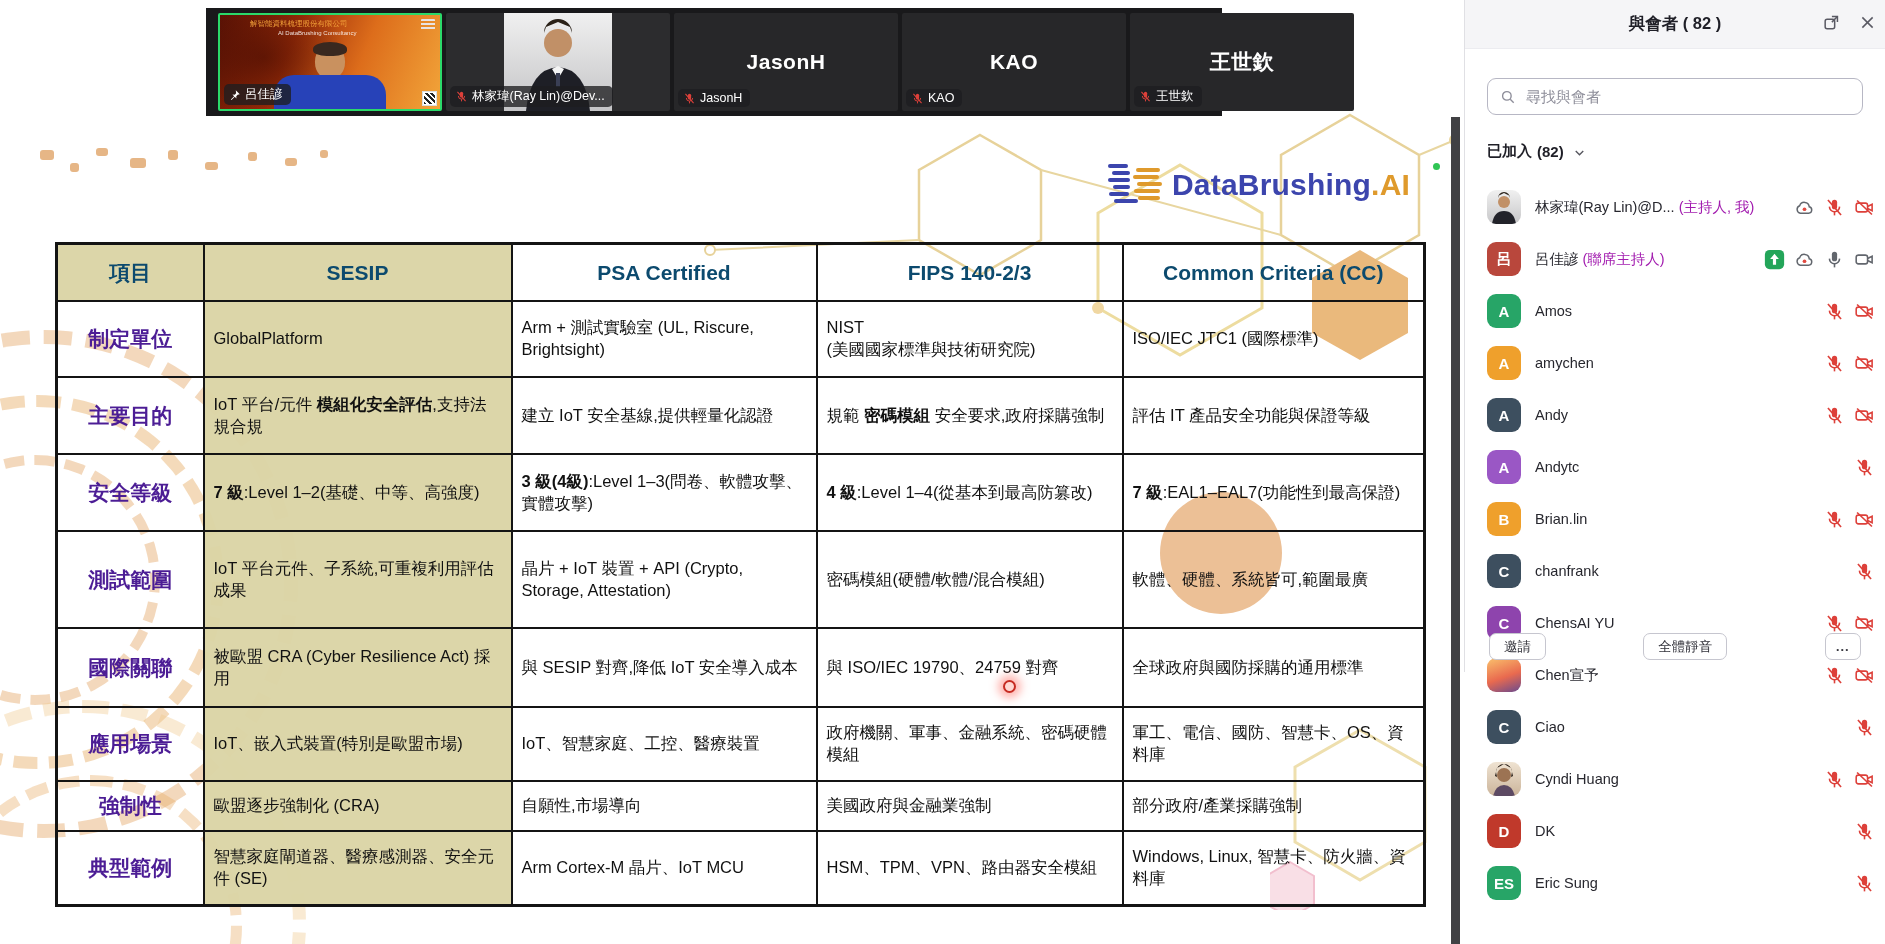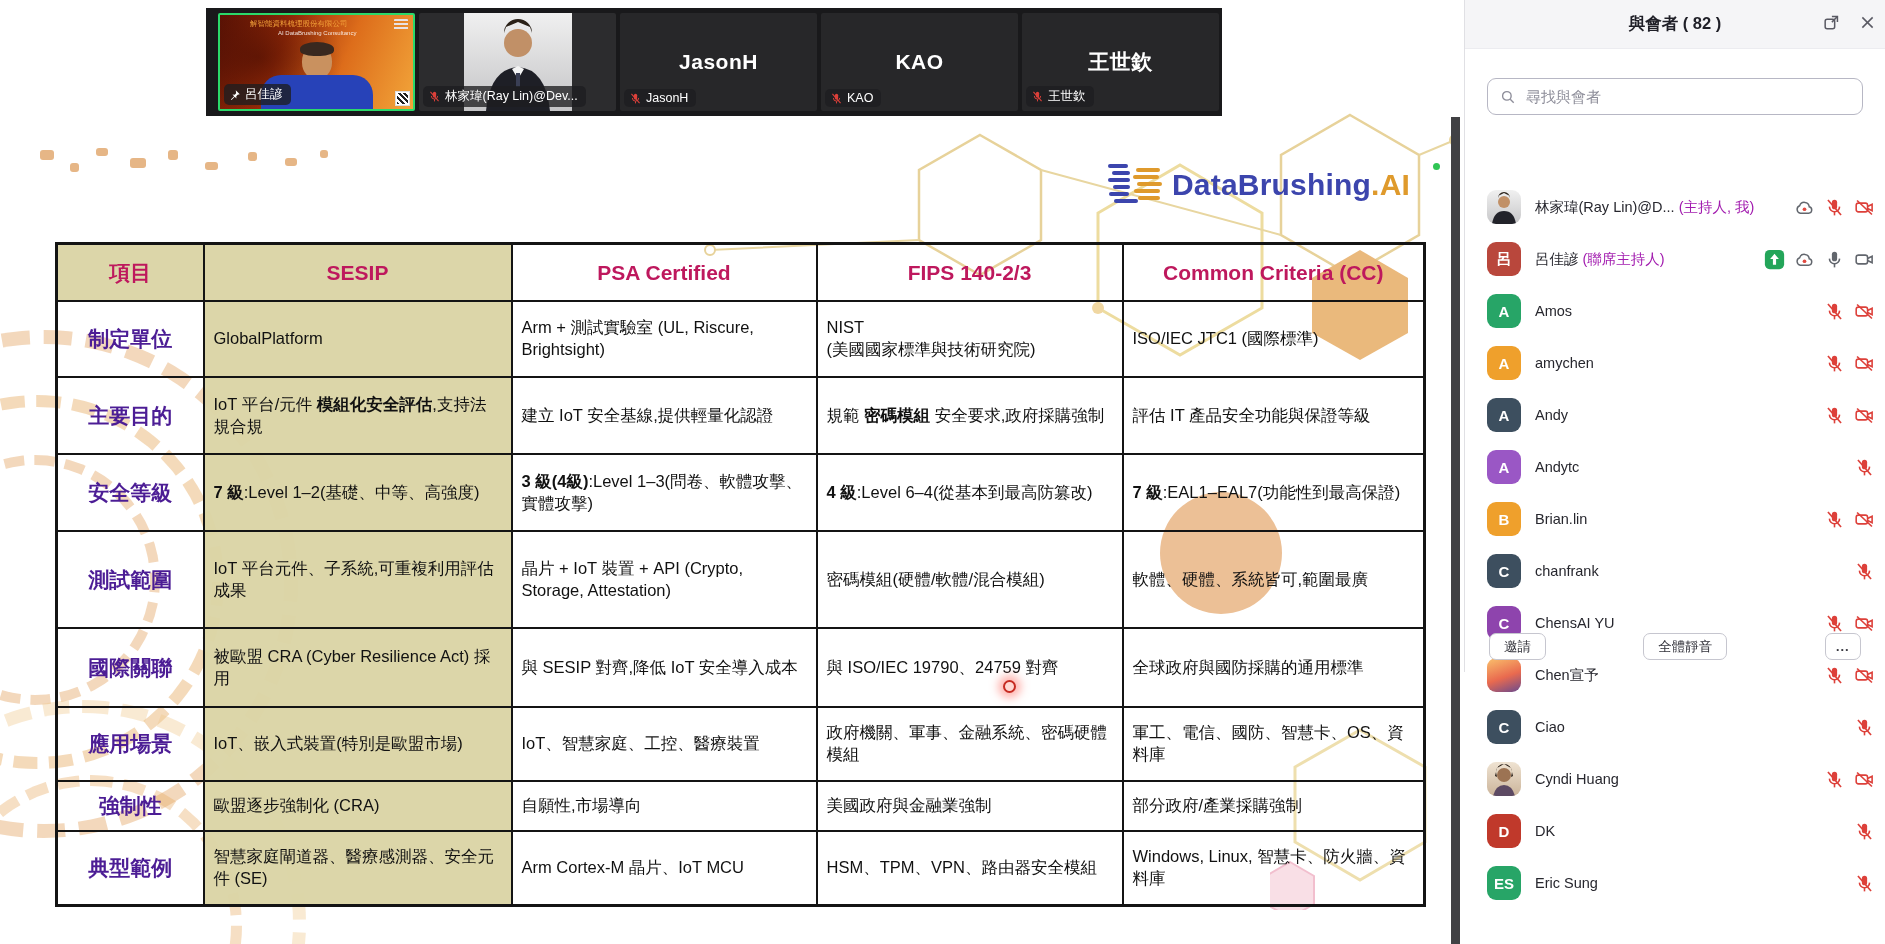--- a/index.html
+++ b/index.html
@@ -11,21 +11,21 @@
   
   .deco{position:absolute;z-index:0;pointer-events:none;}
   .arc{border-radius:50%;border-style:dashed;position:absolute;}
   .dot{position:absolute;background:#dfa164;border-radius:3px;opacity:.78;}
   
   .video-strip{
     position:absolute;left:206px;top:8px;width:1016px;height:108px;
     background:#19191b;display:flex;gap:4px;padding:5px 3px 5px 12px;
     box-sizing:border-box;z-index:6;
   }
-  .tile{position:relative;width:197px;height:98px;background:#272729;border-radius:2px;
+  .tile{position:relative;width:224px;height:98px;background:#272729;border-radius:2px;
         box-sizing:border-box;overflow:hidden;flex:0 0 auto;}
   .tile.active{border:2px solid #2bd96a;}
   .tile .bigname{position:absolute;inset:0;display:flex;align-items:center;justify-content:center;
         color:#fff;font-weight:700;font-size:21px;letter-spacing:.5px;}
   .tile-label{position:absolute;left:4px;bottom:4px;max-width:182px;display:flex;align-items:center;gap:4px;
         background:rgba(30,30,32,.78);border-radius:5px;padding:2px 8px 2px 5px;color:#fff;font-size:12.5px;
         white-space:nowrap;overflow:hidden;}
   .tile-label span{overflow:hidden;text-overflow:ellipsis;}
   
   .art-video{position:absolute;inset:0;background:
@@ -50,21 +50,21 @@
       background:linear-gradient(180deg,#f0f0f0 0%,#c4c4c6 100%);}
   .tile.photo{background:#2c2c2e;}
   
   .slide{position:absolute;left:0;top:0;width:1451px;height:944px;background:#fff;z-index:1;overflow:hidden;}
   .logo{position:absolute;left:1108px;top:162px;display:flex;align-items:center;gap:10px;z-index:3;}
   .logo .word{font-size:30px;font-weight:700;color:#3c45ad;letter-spacing:.2px;}
   .logo .word .ai{color:#df9a2c;}
   .cert-table{position:absolute;left:55px;top:242px;width:1368px;border-collapse:collapse;table-layout:fixed;
       z-index:2;border:3px solid #141414;}
   .cert-table th,.cert-table td{border:2px solid #141414;vertical-align:middle;}
-  .cert-table thead th{font-size:21px;font-weight:700;text-align:center;padding:2px 6px;color:#be185d;}
+  .cert-table thead th{font-size:21px;font-weight:700;text-align:center;padding:2px 6px;color:#0c4a6e;}
   .cert-table th.rowlab{font-size:21px;font-weight:700;text-align:center;color:#4c1d95;}
   .cert-table td{font-size:16.5px;line-height:1.32;padding:3px 9px;color:#111;}
   .beige{background:rgba(219,212,166,.96);}
   .copyright{position:absolute;left:55px;top:907px;width:1368px;text-align:right;font-size:15.5px;
       font-weight:600;color:#1c1c1c;z-index:3;}
   .laser{position:absolute;left:1003px;top:680px;width:9px;height:9px;border:2.5px solid #c62b22;border-radius:50%;
       background:#ffd7d2;box-shadow:0 0 9px 5px rgba(255,110,100,.5);z-index:4;}
   .green-dot{position:absolute;left:1433px;top:163px;width:7px;height:7px;border-radius:50%;background:#30c554;z-index:4;}
   .vscrollbar{position:absolute;left:1451px;top:117px;width:9px;height:827px;background:#414144;z-index:5;}
   
@@ -187,21 +187,21 @@
           <th class="rowlab">主要目的</th>
           <td class="beige"><span>IoT 平台/元件 </span><b>模組化安全評估</b><span>,支持法規合規</span></td>
           <td><span>建立 IoT 安全基線,提供輕量化認證</span></td>
           <td><span>規範 </span><b>密碼模組</b><span> 安全要求,政府採購強制</span></td>
           <td><span>評估 IT 產品安全功能與保證等級</span></td>
         </tr>
         <tr style="height: 77px;">
           <th class="rowlab">安全等級</th>
           <td class="beige"><b>7 級</b><span>:Level 1–2(基礎、中等、高強度)</span></td>
           <td><b>3 級(4級)</b><span>:Level 1–3(問卷、軟體攻擊、實體攻擊)</span></td>
-          <td><b>4 級</b><span>:Level 6–4(從基本到最高防篡改)</span></td>
+          <td><b>4 級</b><span>:Level 1–4(從基本到最高防篡改)</span></td>
           <td><b>7 級</b><span>:EAL1–EAL7(功能性到最高保證)</span></td>
         </tr>
         <tr style="height: 97px;">
           <th class="rowlab">測試範圍</th>
           <td class="beige"><span>IoT 平台元件、子系統,可重複利用評估成果</span></td>
           <td><span>晶片 + IoT 裝置 + API (Crypto, Storage, Attestation)</span></td>
           <td><span>密碼模組(硬體/軟體/混合模組)</span></td>
           <td><span>軟體、硬體、系統皆可,範圍最廣</span></td>
         </tr>
         <tr style="height: 79px;">
@@ -347,20 +347,29 @@
   <div class="search-row">
     <span>
       <svg width="18" height="18" viewBox="0 0 24 24">
           <circle cx="10.5" cy="10.5" r="5.7" fill="none" stroke="currentColor" stroke-width="1.8"></circle>
           <line x1="15" y1="15" x2="19.6" y2="19.6" stroke="currentColor" stroke-width="1.8"></line>
         </svg>
     </span>
     <input type="text" placeholder="尋找與會者" style="">
   </div>
 
+  <div class="joined-row">
+    <span>已加入</span>
+    <span style="margin-left:-3px;">(82)</span>
+    <span class="chev">
+      <svg width="15" height="15" viewBox="0 0 24 24">
+          <polyline points="6,9.5 12,15.5 18,9.5" fill="none" stroke="currentColor" stroke-width="2.2"></polyline>
+        </svg>
+    </span>
+  </div>
 
   <div class="plist" id="plist">
       <div class="p-row">
         <div class="avatar">
           <div style="width:100%;height:100%;background:linear-gradient(180deg,#f0f0f0,#c7c7c9);">
             <svg width="34" height="34" viewBox="0 0 34 34">
               <circle cx="17" cy="12" r="6" fill="#c19067"></circle>
               <path d="M11 8a6 6 0 0 1 12 0l-1-2.5-5-2.5-5 2.5z" fill="#2a2118"></path>
               <path d="M5 34q2-13 12-13t12 13z" fill="#22232a"></path>
             </svg>

